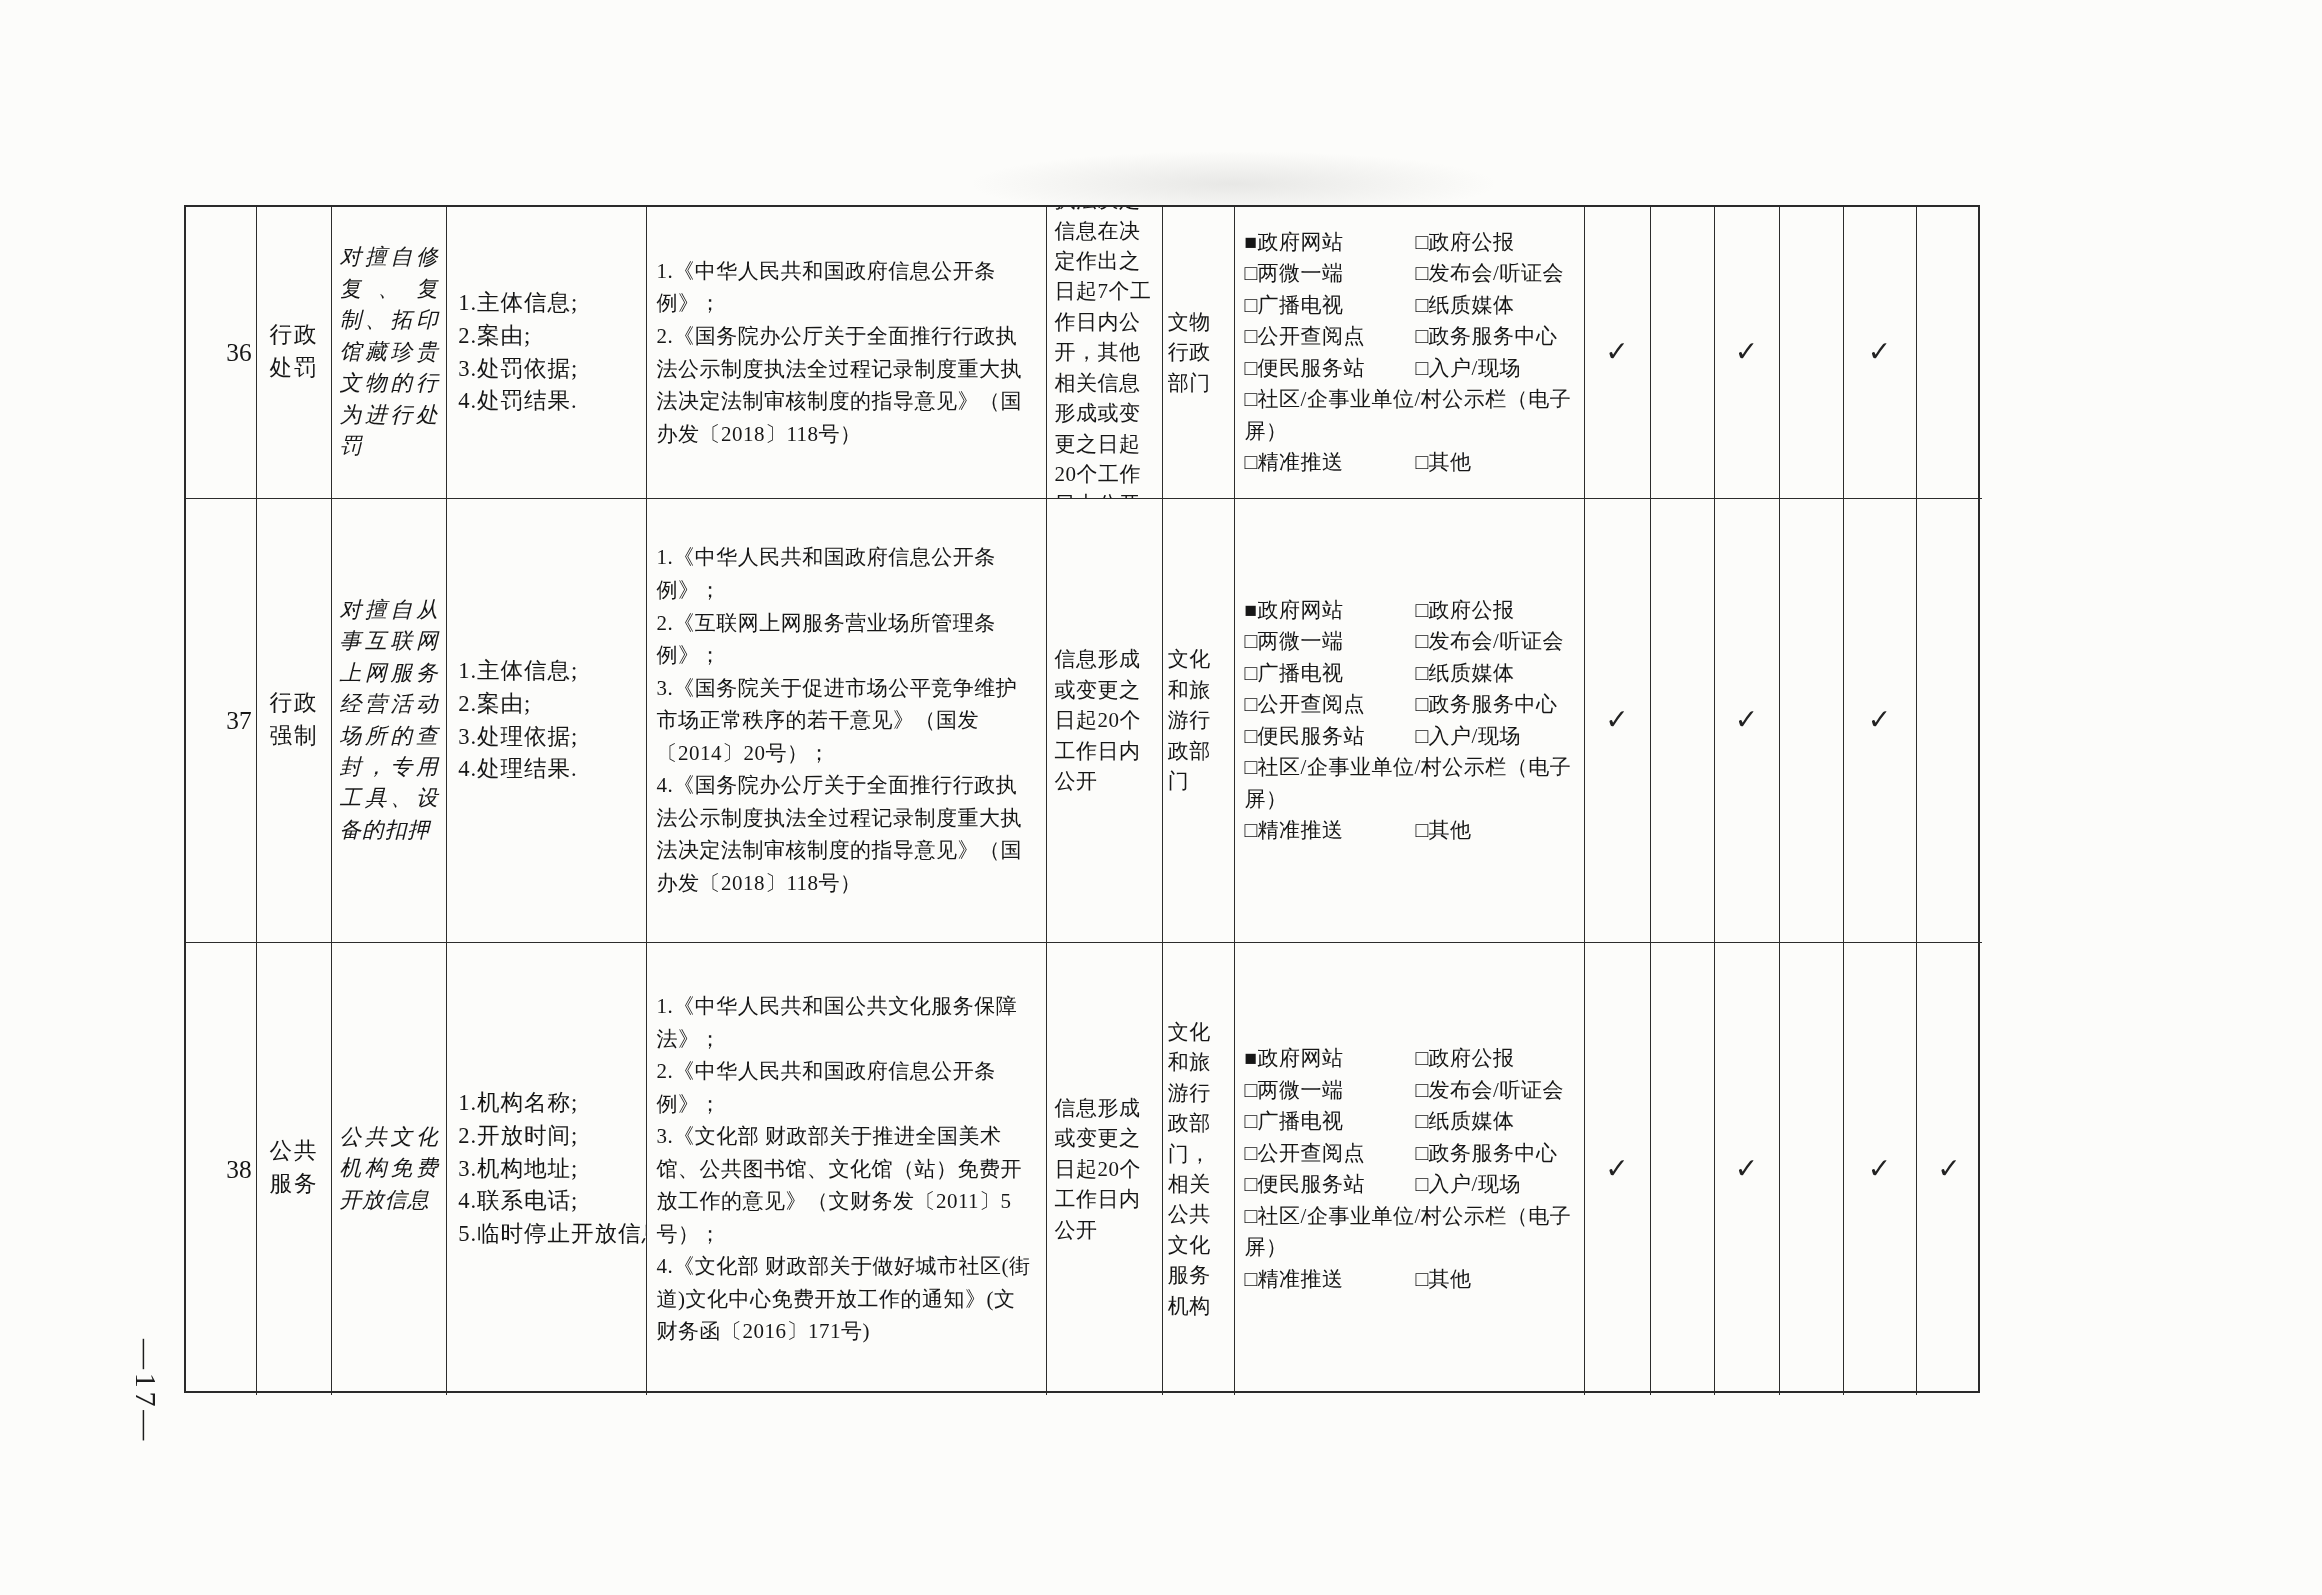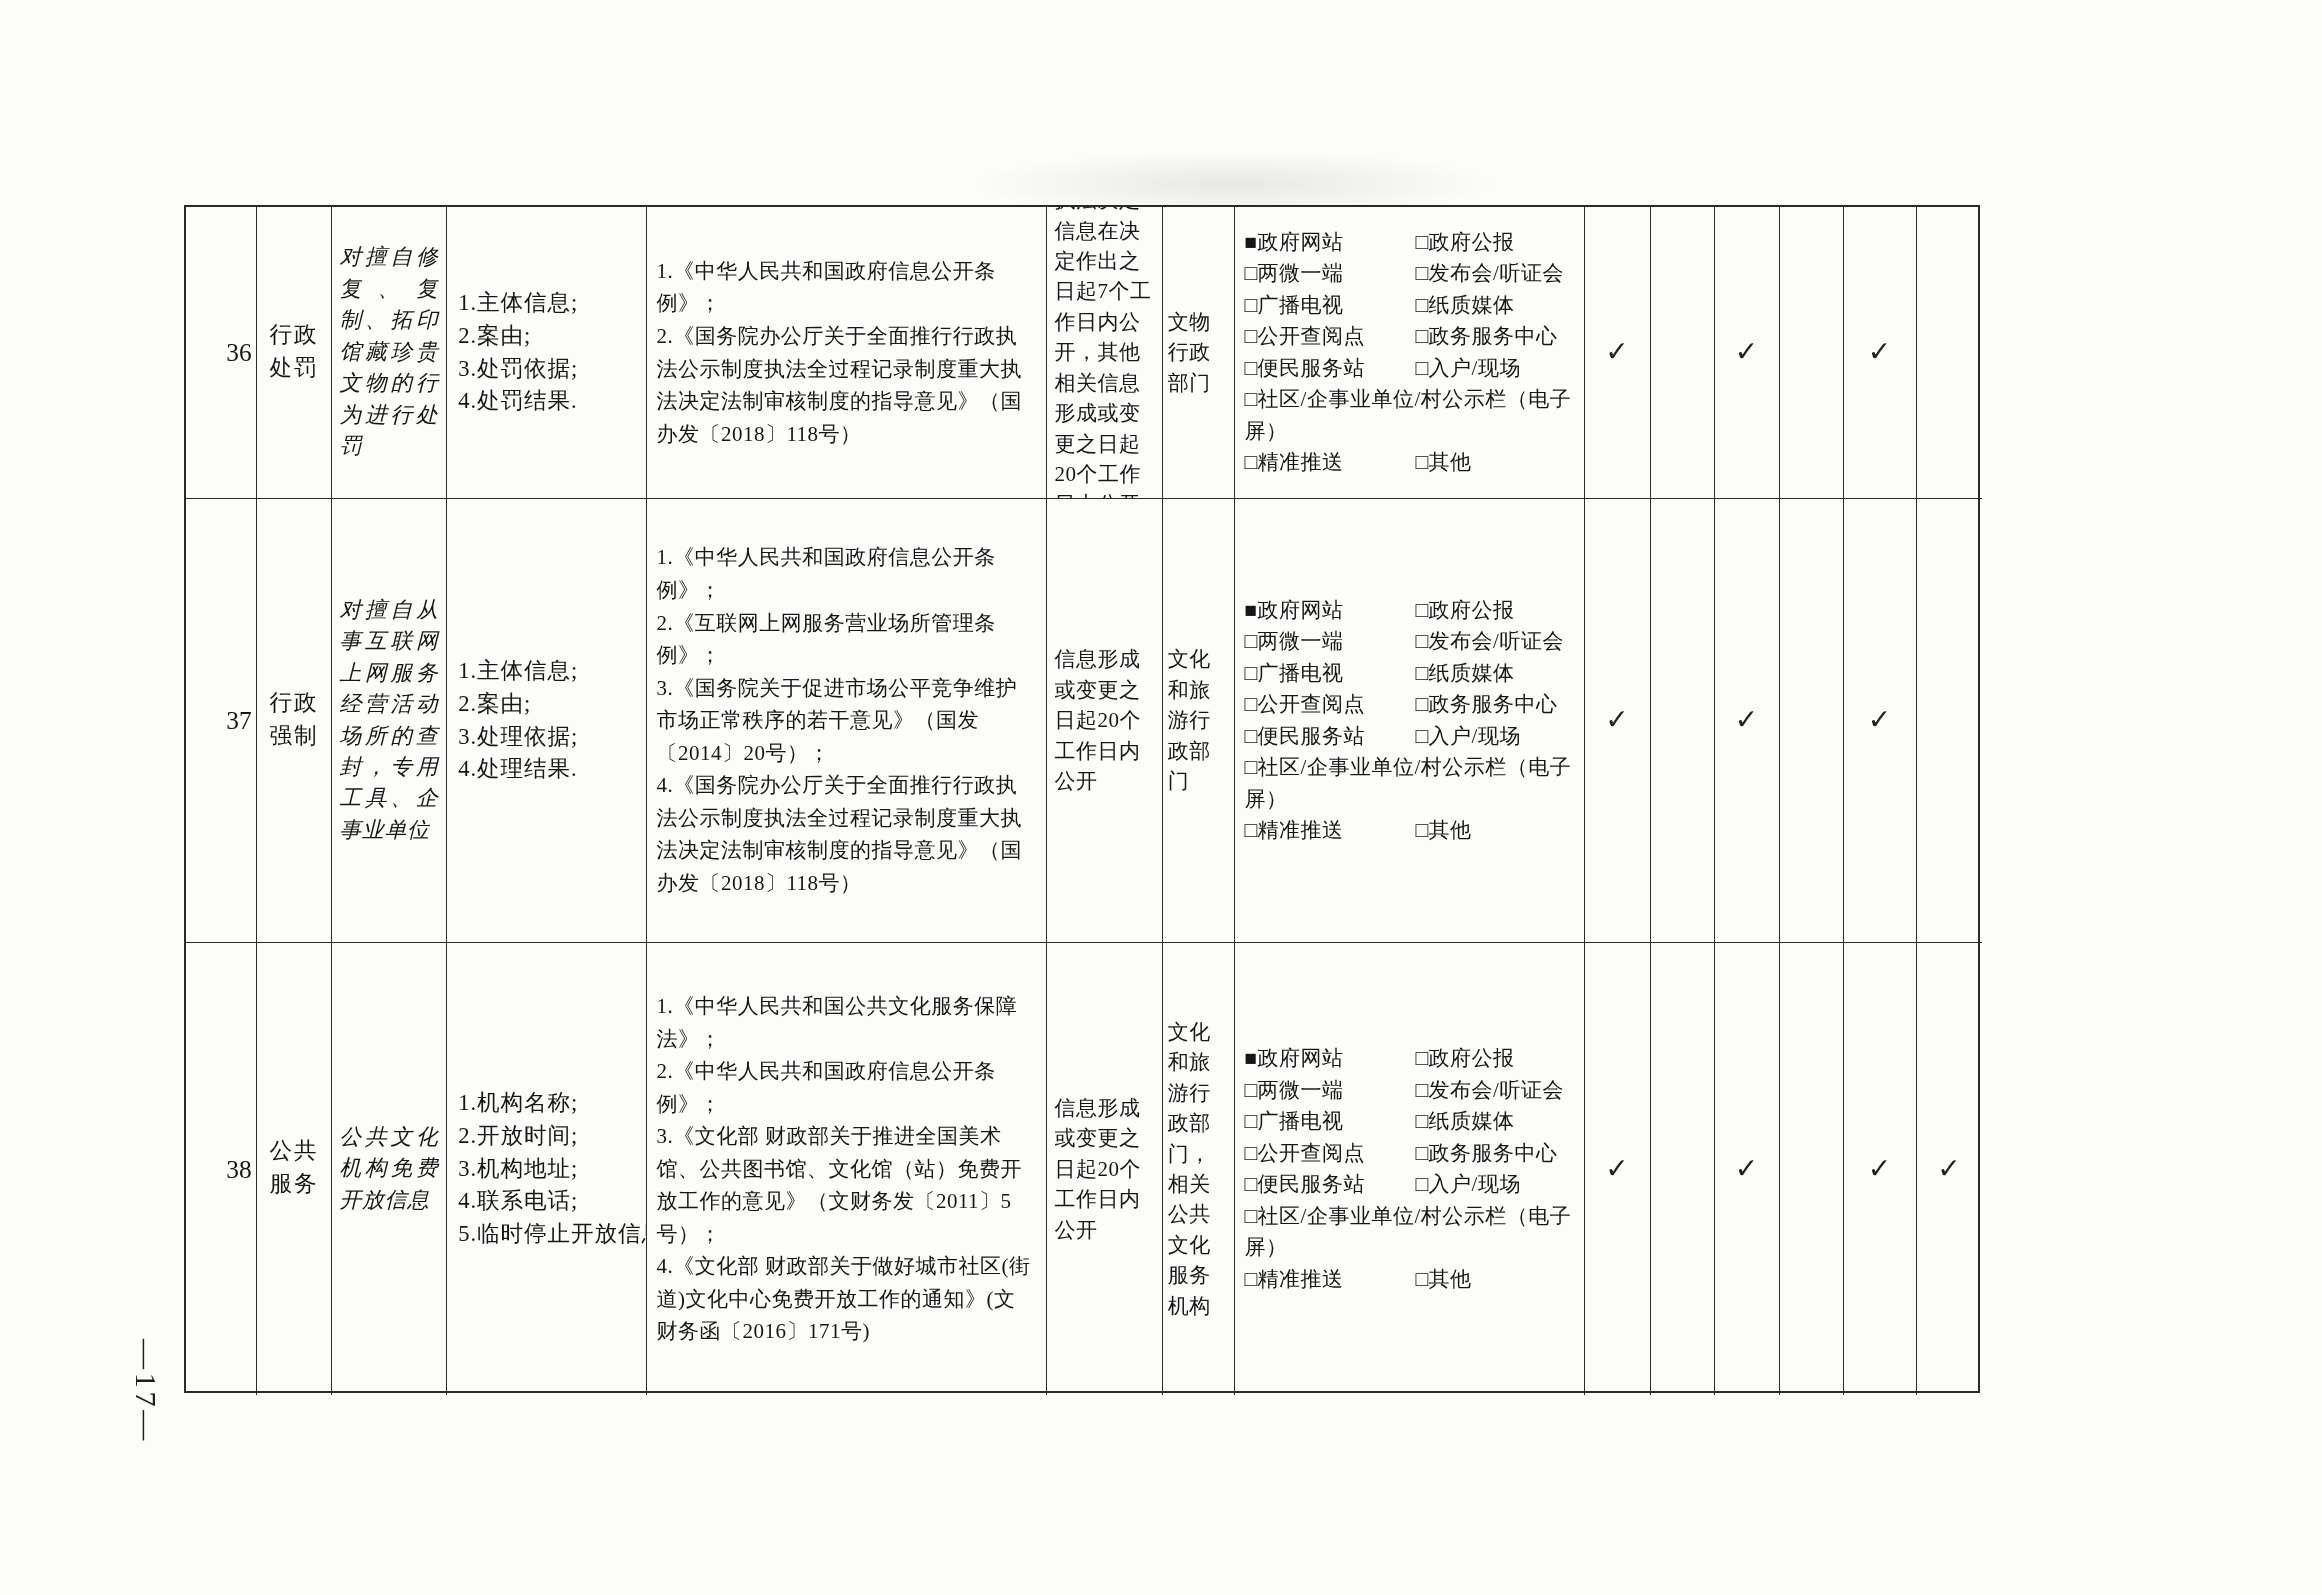--- a/index.html
+++ b/index.html
@@ -149,21 +149,21 @@
         <span></span>
       </div>
 
     <div class="cell seq">
       <div>37</div>
     </div>
     <div class="cell cat">
       <div>行政强制</div>
     </div>
     <div class="cell item">
-      <div>对擅自从事互联网上网服务经营活动场所的查封，专用工具、企事业单位</div>
+      <div>对擅自从事互联网上网服务经营活动场所的查封，专用工具、设备的扣押</div>
     </div>
     <div class="cell content">
       <div>1.主体信息;</div>
       <div>2.案由;</div>
       <div>3.处理依据;</div>
       <div>4.处理结果.</div>
     </div>
     <div class="cell basis">
       <div>1.《中华人民共和国政府信息公开条例》；</div>
       <div>2.《互联网上网服务营业场所管理条例》；</div>

